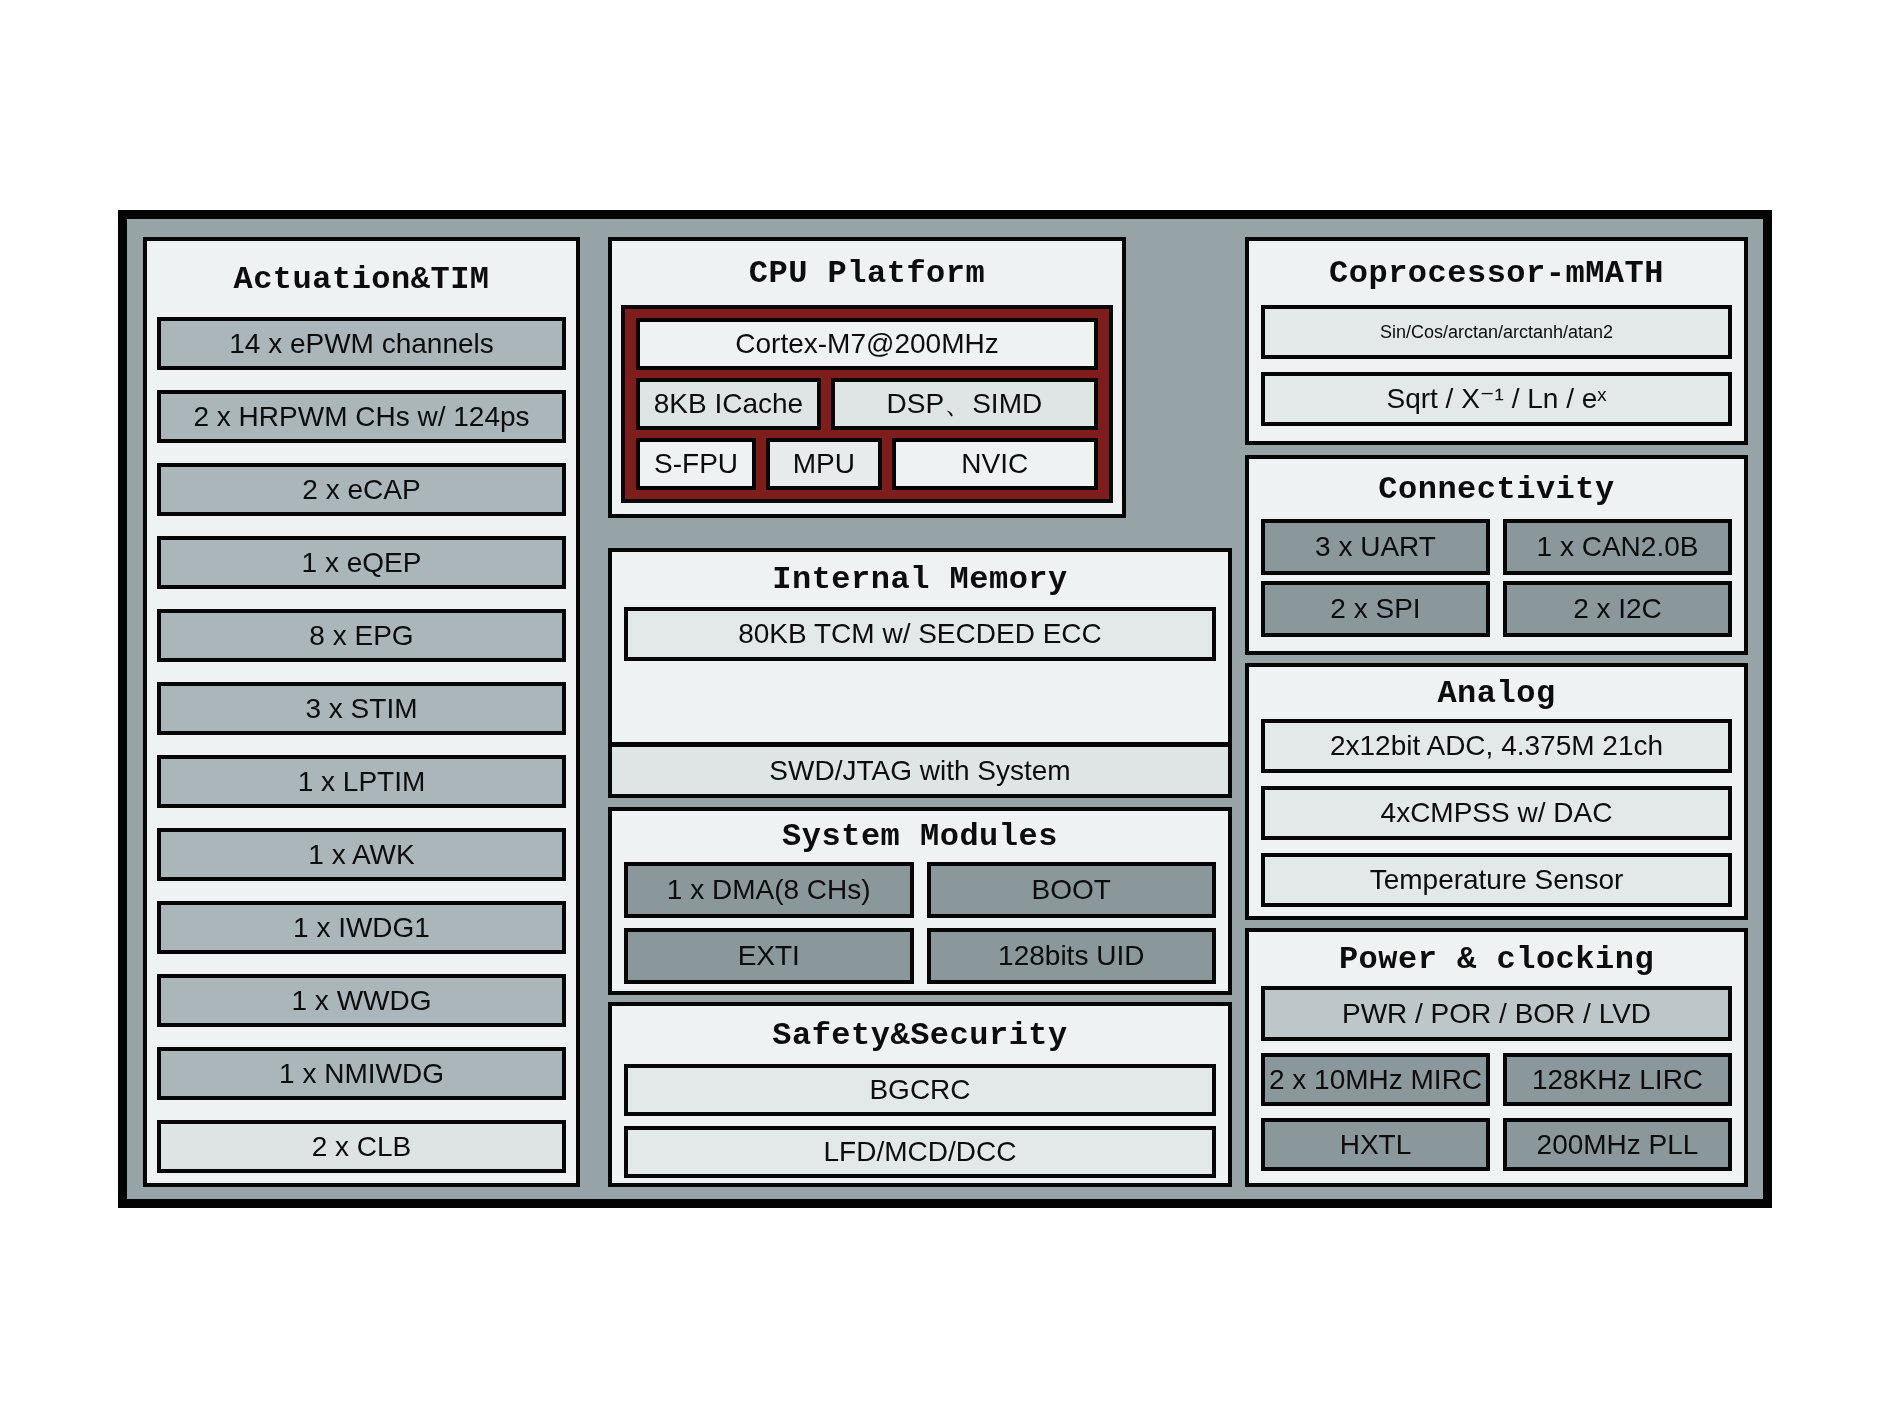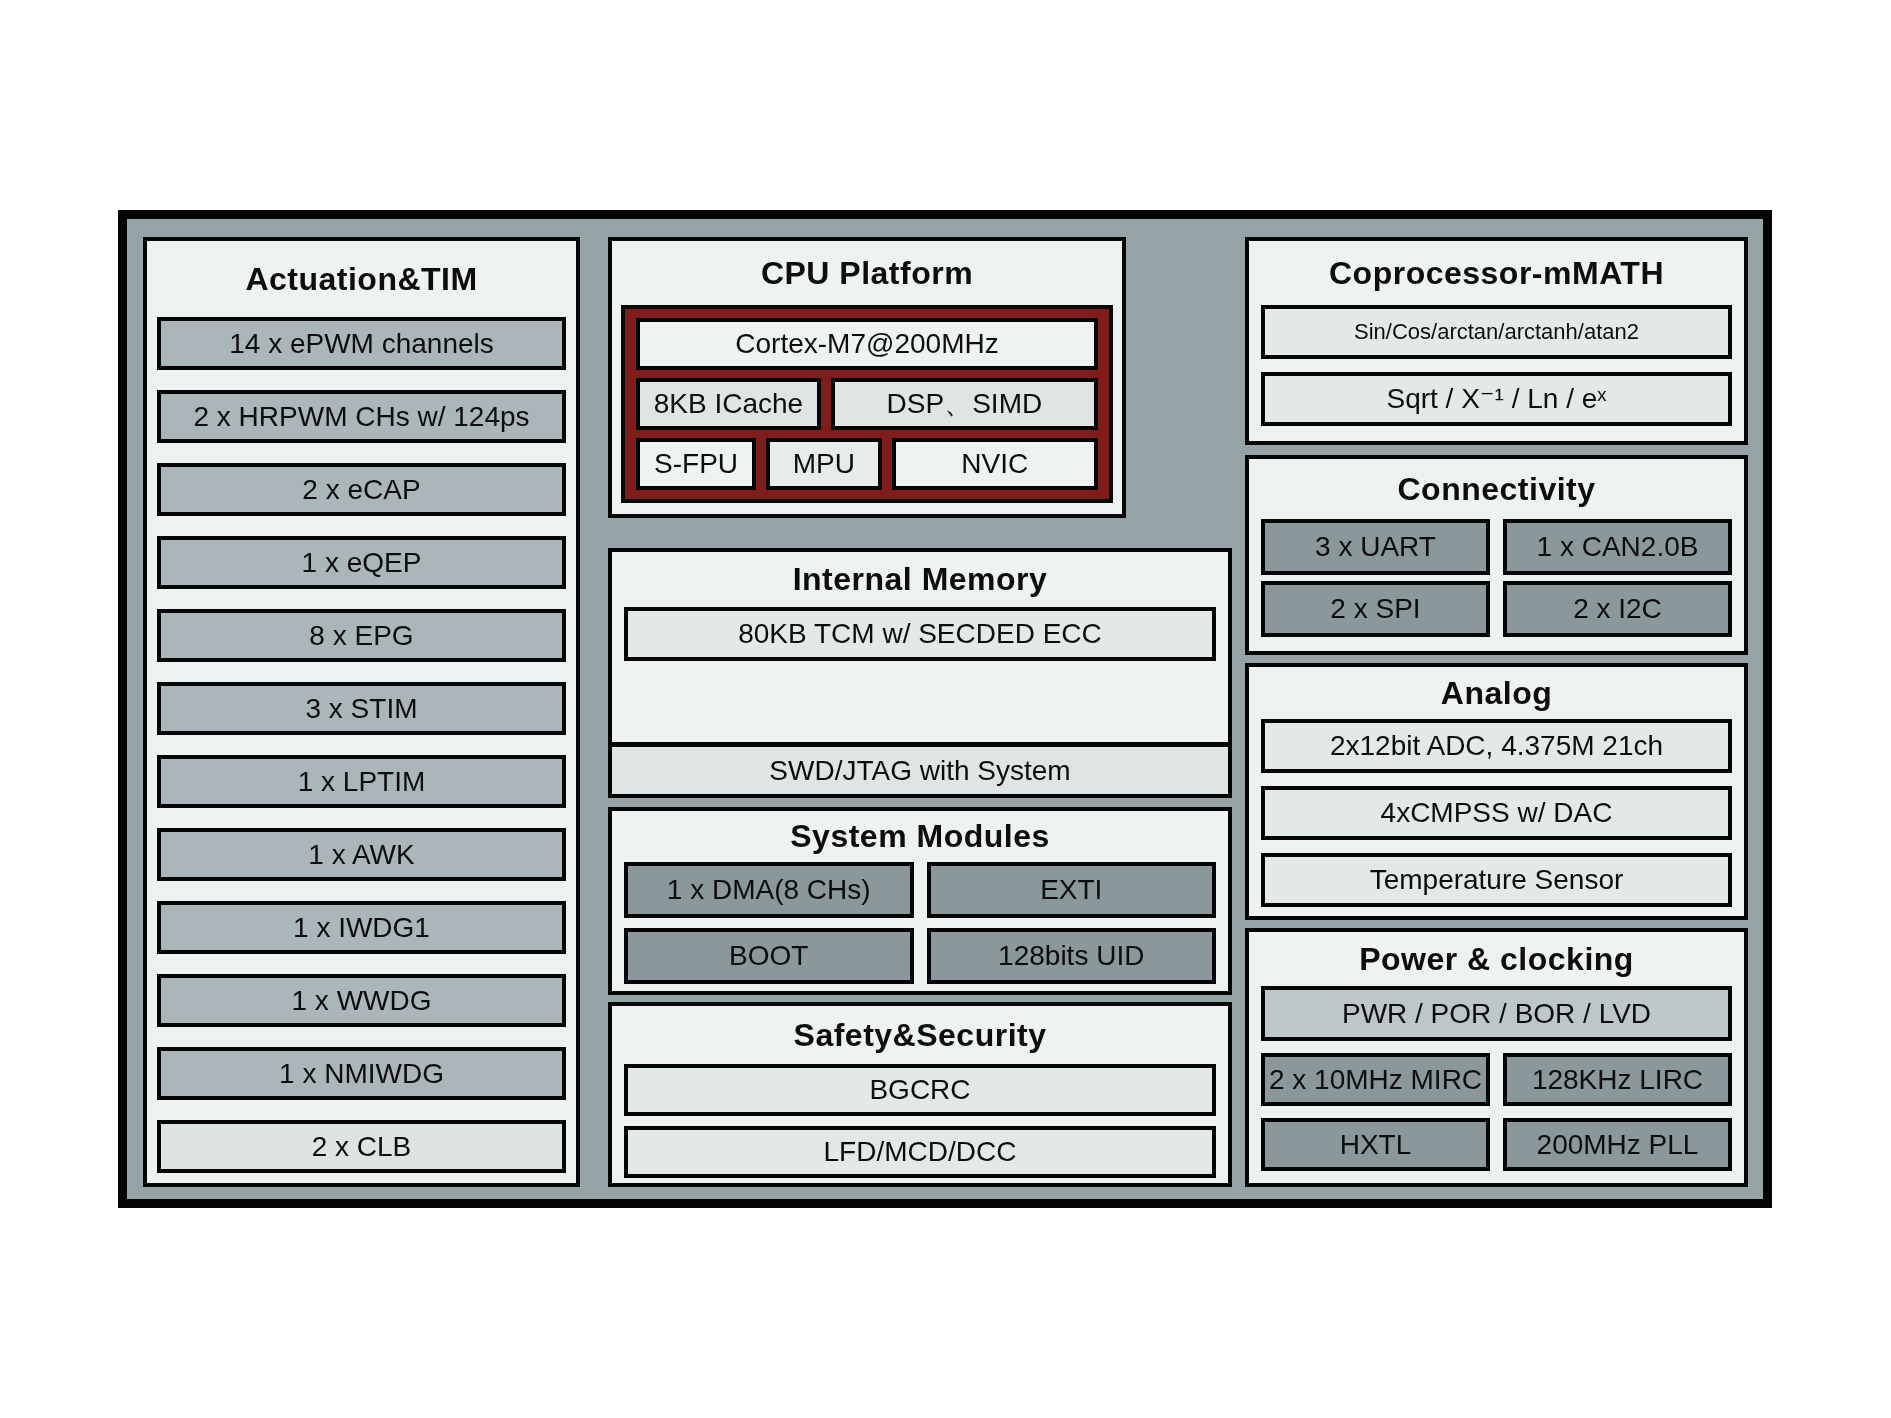--- a/index.html
+++ b/index.html
@@ -10,21 +10,21 @@
   .frame{
     position:absolute;left:118px;top:210px;width:1654px;height:998px;
     background:#96a3a7;border:9px solid #040404;box-sizing:border-box;
   }
   .panel{
     position:absolute;background:#eef2f2;border:4px solid #060606;box-sizing:border-box;
     display:flex;flex-direction:column;
   }
   .panel-title{
     flex:0 0 auto;display:flex;align-items:center;justify-content:center;
-    font-weight:bold;font-size:32px;letter-spacing:0.5px;
+    font-weight:bold;font-size:32px;letter-spacing:0.5px;font-family:Liberation Mono, monospace;
   }
   .box{
     border:4px solid #060606;box-sizing:border-box;
     display:flex;align-items:center;justify-content:center;
     font-size:28px;text-align:center;line-height:1.05;
   }
   
   .bars{padding:0 10px;}
   .bar{height:53px;margin-bottom:20px;background:#aab6ba;}
   .bar.light{background:#dee3e3;}
@@ -47,21 +47,21 @@
     display:flex;align-items:center;justify-content:center;font-size:28px;
   }
   
   .grid2{display:grid;grid-template-columns:1fr 1fr;column-gap:13px;padding:0 12px;}
   .grid2 .box{background:#8a979b;}
   .slate{background:#8a979b;}
   .coproc-box{background:#edf1f1;height:53px;margin-bottom:13px;}
   .conn-box{background:#aab6ba;height:56px;}
   .analog-box{background:#e4e9e9;height:54px;margin-bottom:13px;}
   .pwr-wide{height:55px;margin:0 12px 12px 12px;background:#bdc7c9;}
-  .small-text{font-size:22px;}
+  .small-text{font-size:18px;}
 </style>
 </head>
 <body>
 
 <div class="canvas">
   <div class="frame">
 
     <div class="panel" style="left:16px;top:18px;width:437px;height:950px;">
       <div class="panel-title" style="height:76px;">Actuation&amp;TIM</div>
       <div class="bars">
@@ -104,22 +104,22 @@
         <div class="box">80KB TCM w/ SECDED ECC</div>
       </div>
     </div>
 
     <div class="swd" style="left:481px;top:524px;width:624px;height:55px;">SWD/JTAG with System</div>
 
     <div class="panel" style="left:481px;top:588px;width:624px;height:188px;">
       <div class="panel-title" style="height:51px;">System Modules</div>
       <div class="grid2" style="row-gap:10px;">
         <div class="box" style="height:56px;">1 x DMA(8 CHs)</div>
+        <div class="box" style="height:56px;">BOOT</div>
         <div class="box" style="height:56px;">EXTI</div>
-        <div class="box" style="height:56px;">BOOT</div>
         <div class="box" style="height:56px;">128bits UID</div>
       </div>
     </div>
 
     <div class="panel" style="left:481px;top:783px;width:624px;height:185px;">
       <div class="panel-title" style="height:58px;">Safety&amp;Security</div>
       <div class="stack">
         <div class="box" style="height:52px;margin-bottom:10px;">BGCRC</div>
         <div class="box" style="height:52px;">LFD/MCD/DCC</div>
       </div>

